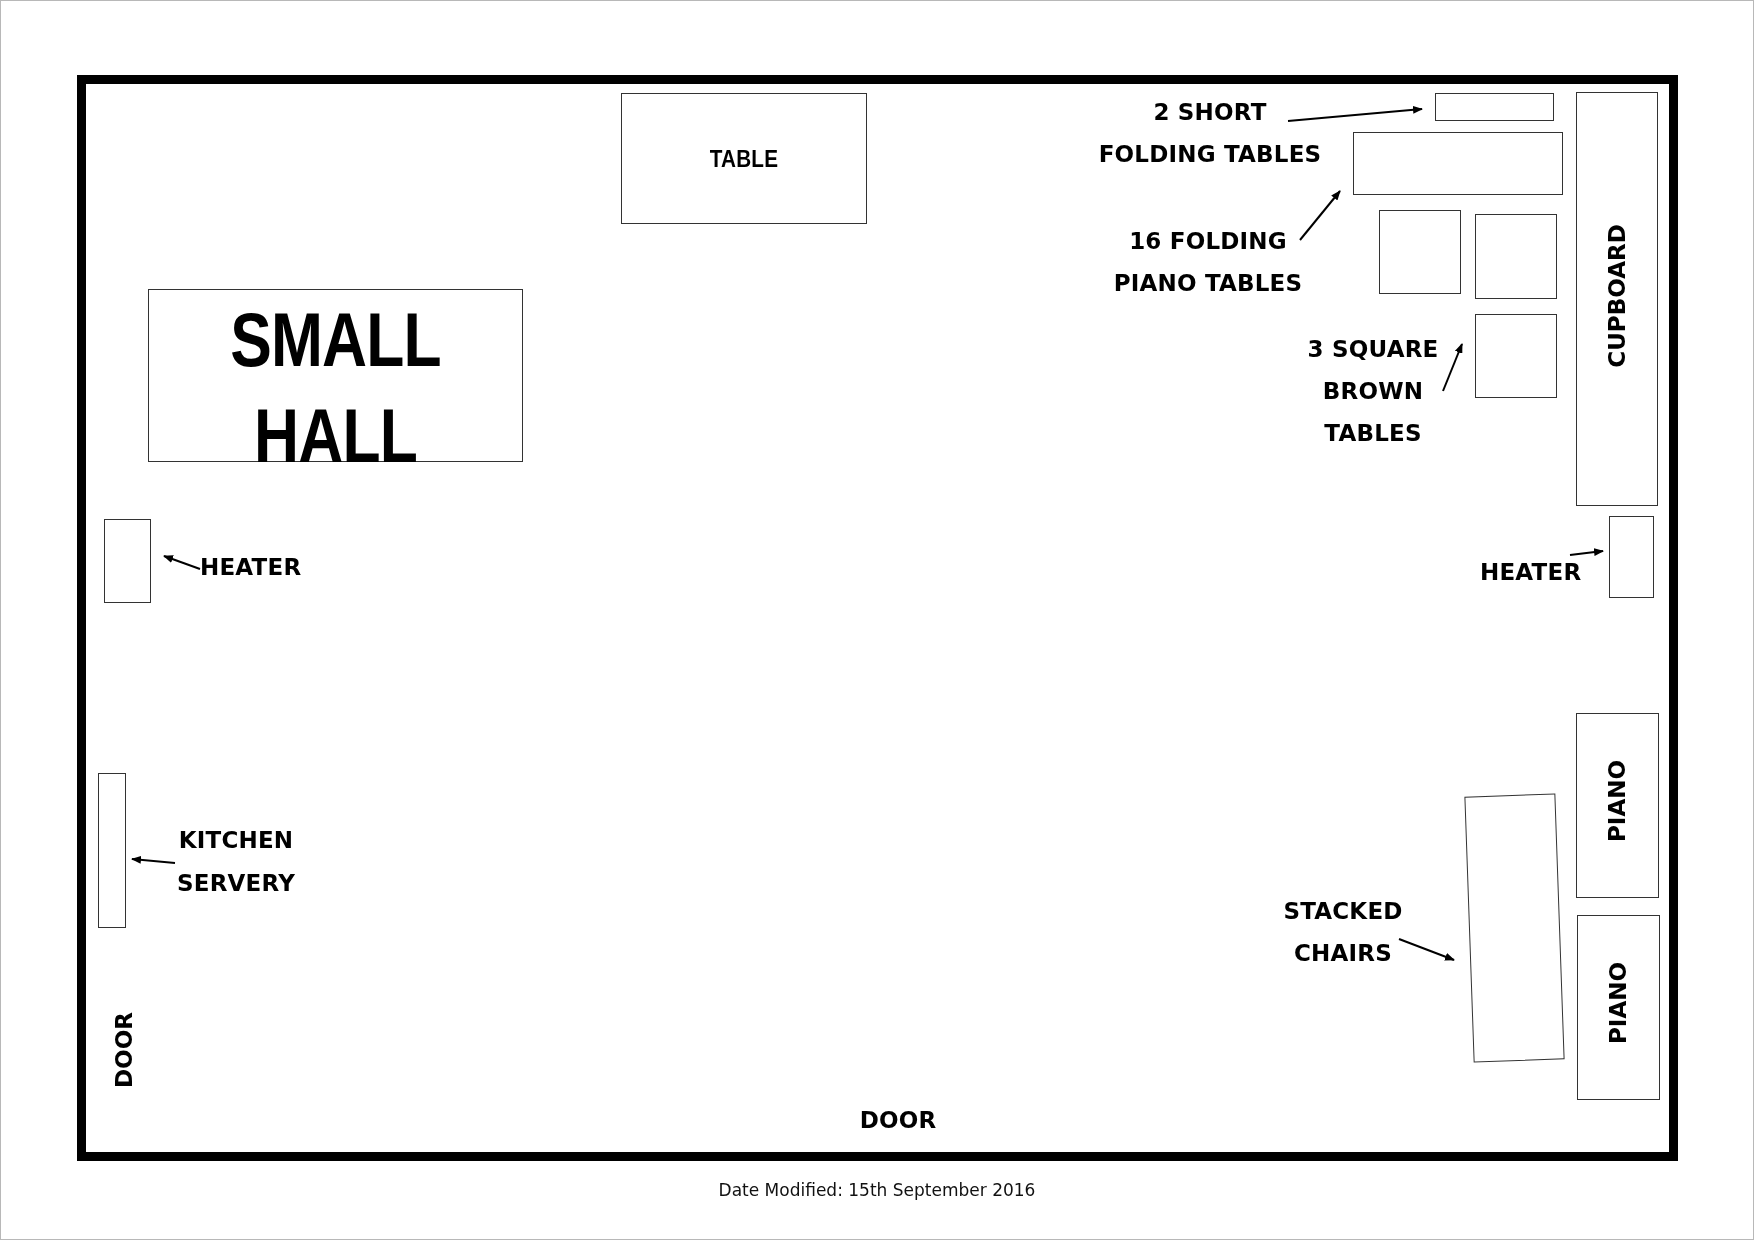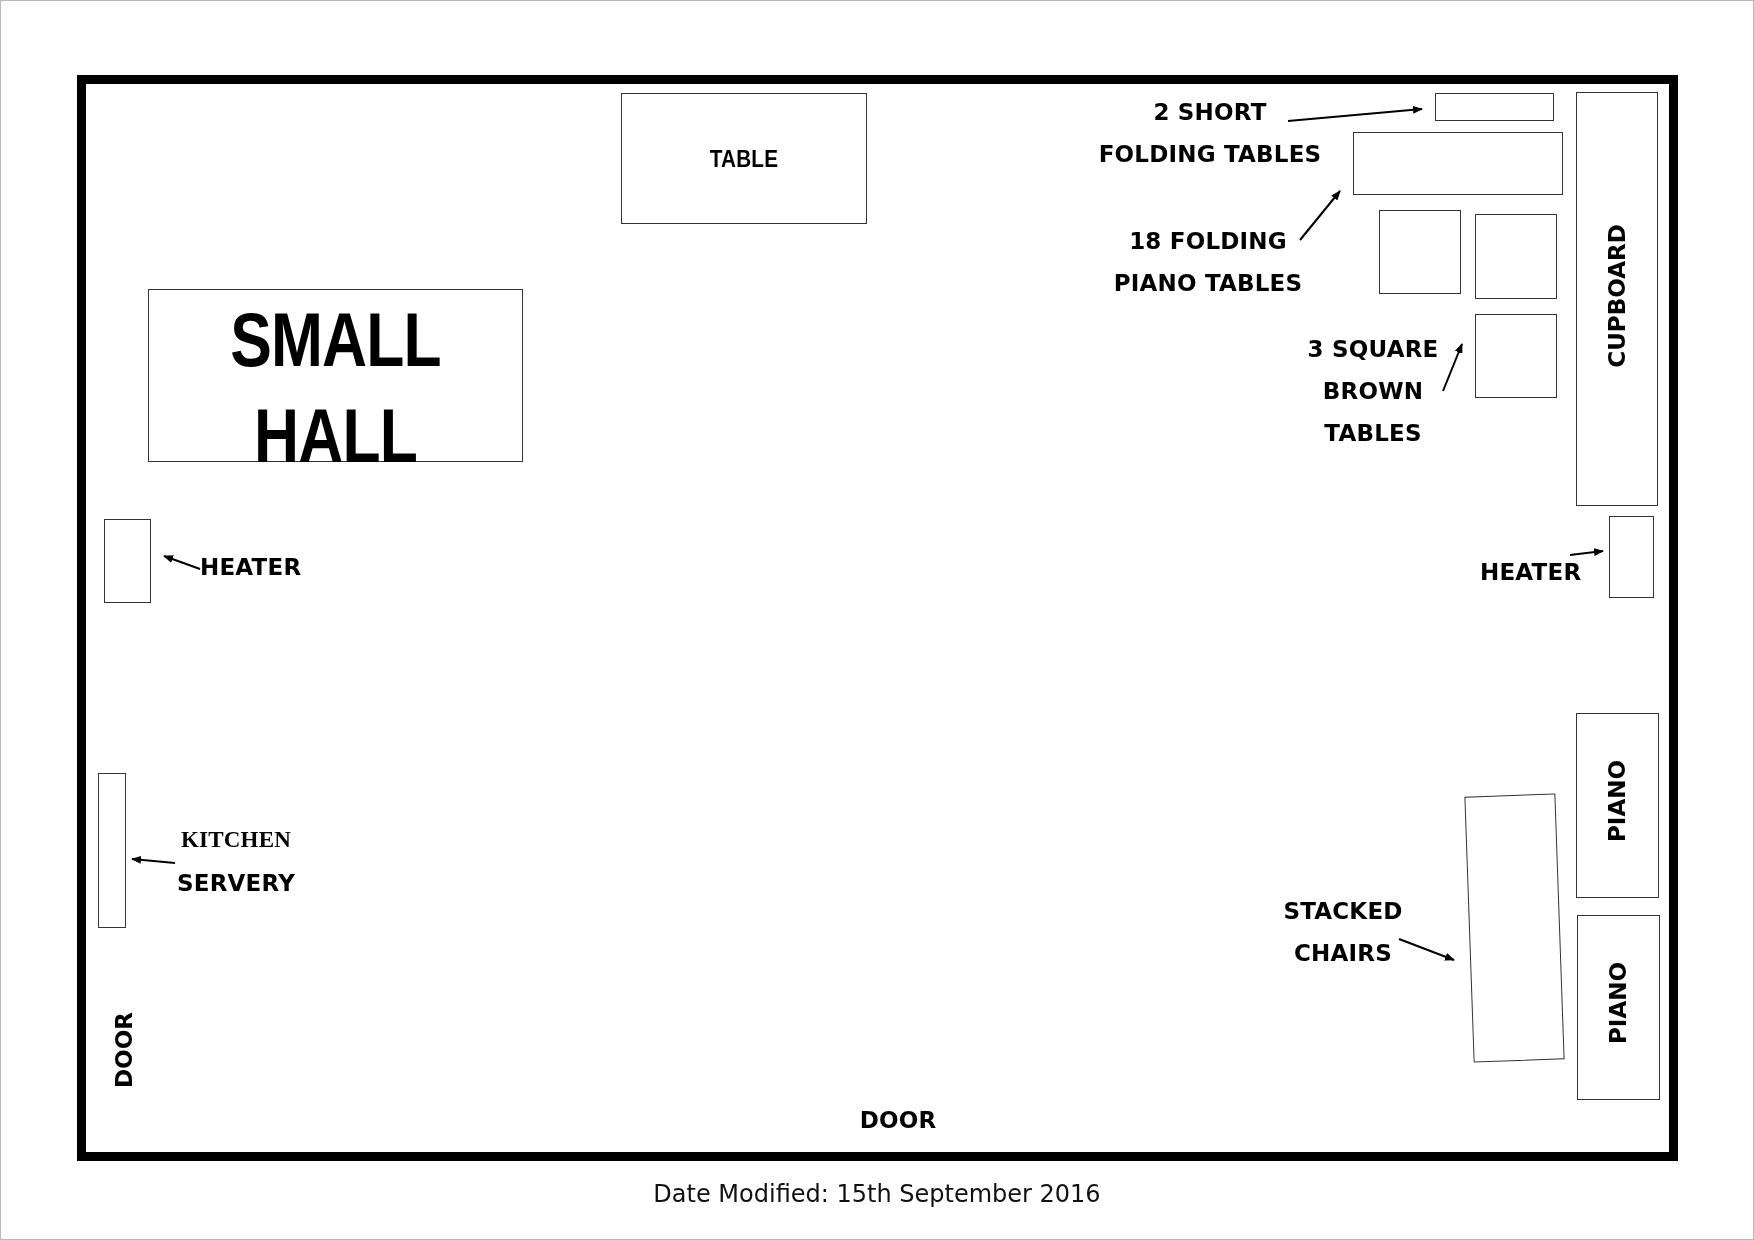--- a/index.html
+++ b/index.html
@@ -3,21 +3,21 @@
 <meta charset="utf-8">
 <style>
   html, body { margin: 0; padding: 0; background: #ffffff; }
   body { width: 1754px; height: 1240px; position: relative; overflow: hidden; font-family: "DejaVu Sans", sans-serif; }
   .page-edge { position: absolute; left: 0; top: 0; width: 1752px; height: 1238px; border: 1px solid #b8b8b8; }
   .room { position: absolute; left: 77px; top: 75px; width: 1583px; height: 1068px; border: 9px solid #000; }
   .box { position: absolute; border: 1.5px solid #333; background: #fff; box-sizing: border-box; }
   .lbl { position: absolute; font-weight: bold; color: #000; font-size: 23px; letter-spacing: 0.2px; white-space: nowrap; text-align: center; line-height: 42px; }
   .vlbl { position: absolute; font-weight: bold; font-size: 23px; white-space: nowrap; transform: rotate(-90deg); transform-origin: center center; }
   .title { font-family: "Liberation Sans", sans-serif; font-weight: bold; font-size: 76px; line-height: 96px; text-align: center; transform: scaleX(0.82); letter-spacing: -1px; }
-  .footer { position: absolute; left: 0; width: 1754px; top: 1180px; text-align: center; font-size: 24px; color: #111; font-family: "DejaVu Sans", sans-serif; }
+  .footer { position: absolute; left: 0; width: 1754px; top: 1180px; text-align: center; font-size: 17px; color: #111; font-family: "DejaVu Sans", sans-serif; }
   svg.arrows { position: absolute; left: 0; top: 0; }
 </style>
 </head>
 <body>
 
 <div class="page-edge"></div>
 <div class="room"></div>
 
 <div class="box" style="left:148px;top:289px;width:375px;height:173px;">
   <div class="title" style="margin-top:2px;">SMALL</div>
@@ -46,28 +46,28 @@
   <div class="vlbl" style="left:-20px;top:74px;width:120px;text-align:center;">PIANO</div>
 </div>
 <div class="box" style="left:1577px;top:915px;width:83px;height:185px;">
   <div class="vlbl" style="left:-20px;top:74px;width:120px;text-align:center;">PIANO</div>
 </div>
 
 <div class="box" style="left:1469px;top:795px;width:91px;height:266px;transform:rotate(-2deg);"></div>
 
 <div class="lbl" style="left:1110px;top:91px;width:200px;">2 SHORT</div>
 <div class="lbl" style="left:1090px;top:133px;width:240px;">FOLDING TABLES</div>
-<div class="lbl" style="left:1108px;top:220px;width:200px;">18 FOLDING</div>
+<div class="lbl" style="left:1108px;top:220px;width:200px;">16 FOLDING</div>
 <div class="lbl" style="left:1108px;top:262px;width:200px;">PIANO TABLES</div>
 <div class="lbl" style="left:1273px;top:328px;width:200px;">3 SQUARE</div>
 <div class="lbl" style="left:1273px;top:370px;width:200px;">BROWN</div>
 <div class="lbl" style="left:1273px;top:412px;width:200px;">TABLES</div>
 <div class="lbl" style="left:200px;top:546px;width:100px;text-align:left;">HEATER</div>
 <div class="lbl" style="left:1480px;top:551px;width:100px;text-align:left;">HEATER</div>
-<div class="lbl" style="left:156px;top:819px;width:160px;font-family:Liberation Serif, serif;">KITCHEN</div>
+<div class="lbl" style="left:156px;top:819px;width:160px;">KITCHEN</div>
 <div class="lbl" style="left:156px;top:862px;width:160px;">SERVERY</div>
 <div class="lbl" style="left:1243px;top:890px;width:200px;">STACKED</div>
 <div class="lbl" style="left:1243px;top:932px;width:200px;text-align:center;">CHAIRS</div>
 <div class="lbl" style="left:798px;top:1099px;width:200px;">DOOR</div>
 <div class="vlbl" style="left:84px;top:1037px;width:80px;text-align:center;">DOOR</div>
 
 <svg class="arrows" width="1754" height="1240">
   <defs>
     <marker id="ah" markerWidth="10" markerHeight="8" refX="9" refY="4" orient="auto" markerUnits="userSpaceOnUse">
       <path d="M0,0 L10,4 L0,8 Z" fill="#000"></path>

